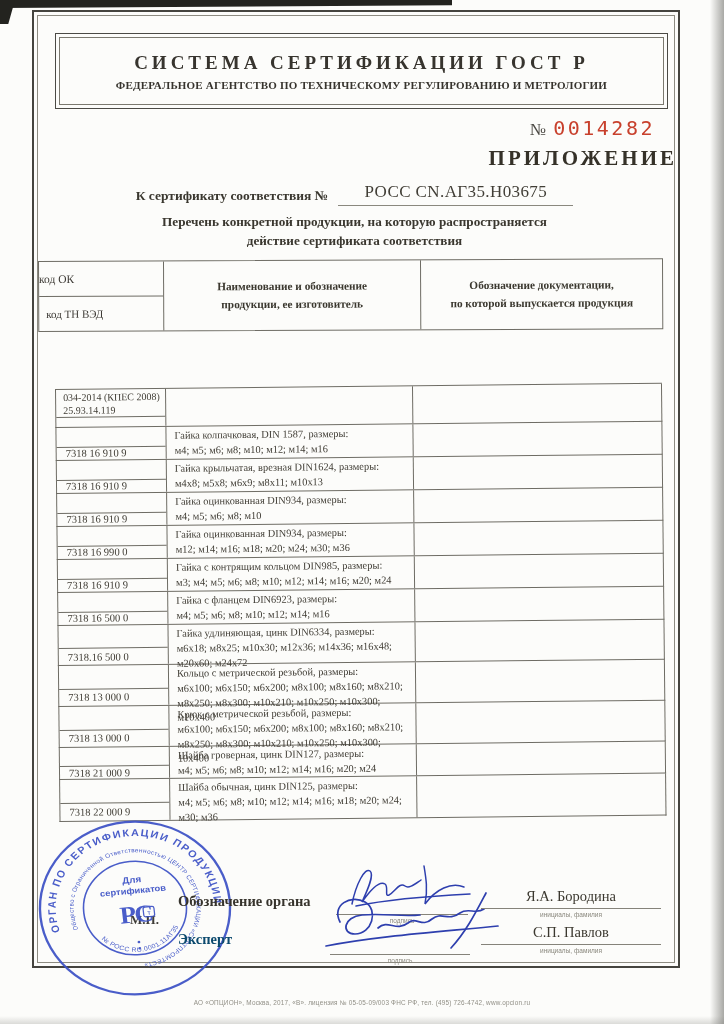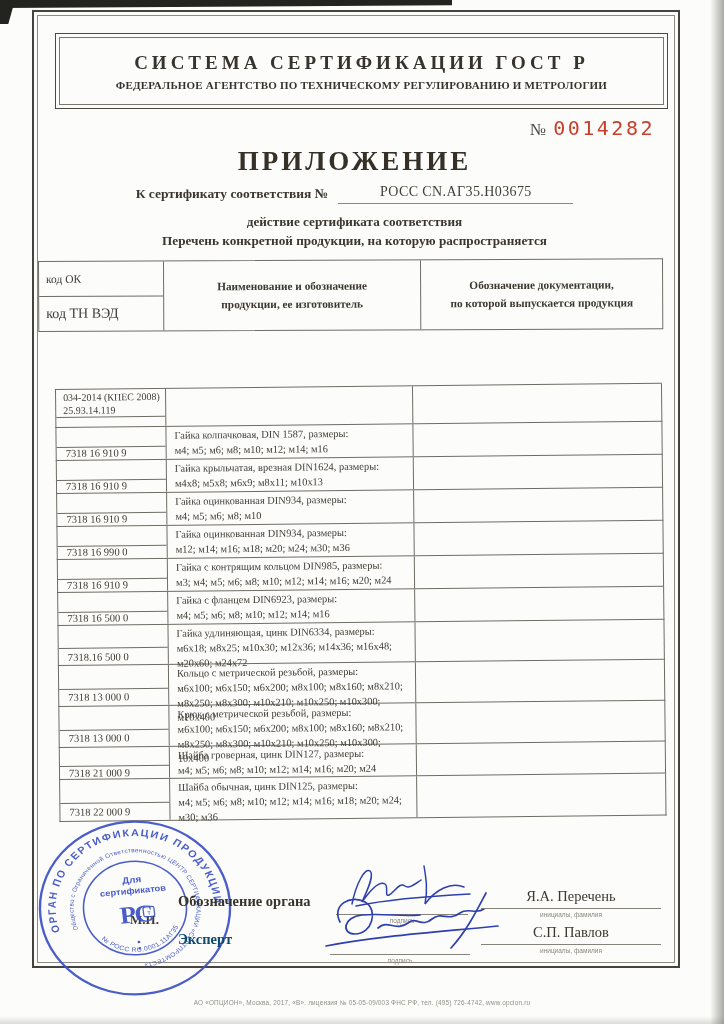--- a/index.html
+++ b/index.html
@@ -21,34 +21,34 @@
   .header-box{position:absolute;left:55px;top:33px;width:611px;height:74px;border:1.5px solid #4b4a45;}
   .header-box .hb-inner{position:absolute;inset:3px;border:1px solid #7b796f;display:flex;
         flex-direction:column;align-items:center;justify-content:center;gap:5px;text-align:center;}
   .hb1{font-size:19px;font-weight:bold;letter-spacing:4px;color:#37342e;}
   .hb2{font-size:11px;font-weight:bold;letter-spacing:0.2px;color:#37342e;}
   
   .serial{position:absolute;left:455px;top:116px;width:200px;display:flex;align-items:baseline;gap:7px;justify-content:flex-end;}
   .serial-no{font-size:17px;color:#4c4a45;}
   .serial-digits{font-family:"DejaVu Sans Mono",monospace;font-size:20px;letter-spacing:2.5px;color:#c8402c;}
   
-  .title{position:absolute;left:32px;top:146px;width:645px;text-align:center;
-         font-size:27px;font-weight:bold;letter-spacing:3px;color:#353128;}
+  .title{position:absolute;left:32px;top:146px;width:645px;text-align:right;
+         font-size:21px;font-weight:bold;letter-spacing:3px;color:#353128;}
   .cert-line{position:absolute;left:32px;top:182px;width:645px;display:flex;justify-content:center;align-items:flex-end;gap:10px;}
   .cert-label{font-size:13.5px;font-weight:bold;color:#3a372f;padding-bottom:2px;}
   .cert-num-wrap{display:inline-block;width:235px;text-align:center;border-bottom:1px solid #8a887e;padding-bottom:3px;}
-  .cert-num{font-size:14px;color:#413e36;letter-spacing:0.4px;}
+  .cert-num{font-size:17px;color:#413e36;letter-spacing:0.4px;}
   .subtitle{position:absolute;left:32px;top:212px;width:645px;text-align:center;
             font-size:13.2px;font-weight:bold;line-height:1.45;color:#3a372f;}
   
   .head-table{position:absolute;left:38px;top:261px;width:623px;height:69px;border:1px solid #6e6c64;
               display:flex;transform:rotate(-0.25deg);transform-origin:left top;background:transparent;}
   .ht-c1{width:124px;border-right:1px solid #6e6c64;display:flex;flex-direction:column;}
-  .ht-c1a{flex:1;border-bottom:1px solid #6e6c64;display:flex;align-items:center;padding-left:7px;font-size:11.5px;}
-  .ht-c1b{flex:1;display:flex;align-items:center;padding-left:7px;font-size:14px;}
+  .ht-c1a{flex:1;border-bottom:1px solid #6e6c64;display:flex;align-items:center;font-size:11.5px;}
+  .ht-c1b{flex:1;display:flex;align-items:center;padding-left:7px;font-size:11px;}
   .ht-c2{width:256px;border-right:1px solid #6e6c64;display:flex;flex-direction:column;align-items:center;
          justify-content:center;font-size:11.3px;font-weight:bold;text-align:center;line-height:1.55;color:#3b382f;}
   .ht-c3{flex:1;display:flex;flex-direction:column;align-items:center;justify-content:center;
          font-size:11.3px;font-weight:bold;text-align:center;line-height:1.55;color:#3b382f;}
   
   .body-table{position:absolute;left:55px;top:389px;width:607px;border-top:1px solid #6e6c64;
               transform:rotate(-0.6deg);transform-origin:left top;}
   .brow{display:flex;border-left:1px solid #6e6c64;border-right:1px solid #6e6c64;border-bottom:1px solid #6e6c64;box-sizing:border-box;}
   .bcell{box-sizing:border-box;}
   .c1{width:110px;border-right:1px solid #6e6c64;display:flex;flex-direction:column;}
@@ -108,22 +108,22 @@
   <div class="title">ПРИЛОЖЕНИЕ</div>
 
   <div class="cert-line">
     <span class="cert-label">К сертификату соответствия №</span>
     <span class="cert-num-wrap">
       <span class="cert-num">РОСС CN.АГ35.Н03675</span>
     </span>
   </div>
 
   <div class="subtitle">
+    <div>Перечень конкретной продукции,  на которую распространяется</div>
     <div>действие сертификата соответствия</div>
-    <div>Перечень конкретной продукции,  на которую распространяется</div>
   </div>
 
   <div class="head-table">
     <div class="ht-c1">
       <div class="ht-c1a">код ОК</div>
       <div class="ht-c1b">код ТН ВЭД</div>
     </div>
     <div class="ht-c2">
       <div>Наименование и обозначение</div>
       <div>продукции, ее изготовитель</div>
@@ -317,21 +317,21 @@
 
   <svg class="sig-svg sg2" viewBox="0 0 195 78">
     <g stroke="#2e3fae" stroke-width="1.7" fill="none" stroke-linecap="round">
       <path d="M24,36 C15,19 35,8 49,16 C63,24 56,48 39,48 C25,48 27,31 46,29 C68,27 86,31 104,29"></path>
       <path d="M62,42 C72,33 80,46 92,37 C100,30 106,42 116,33 C126,25 132,36 144,27 C152,21 160,29 168,23"></path>
       <path d="M170,7 C160,26 150,46 135,62"></path>
       <path d="M10,60 C62,50 122,46 182,40"></path>
     </g>
   </svg>
 
-  <div class="name1">Я.А. Перечень</div>
+  <div class="name1">Я.А. Бородина</div>
   <div class="sigline nameline1"></div>
   <div class="sig-caption nc1">инициалы, фамилия</div>
 
   <div class="name2">С.П. Павлов</div>
   <div class="sigline nameline2"></div>
   <div class="sig-caption nc2">инициалы, фамилия</div>
 
   <div class="footer">АО «ОПЦИОН», Москва, 2017, «В».  лицензия № 05-05-09/003 ФНС РФ, тел. (495) 726-4742, www.opcion.ru</div>
 
   <div class="edge-right"></div>

